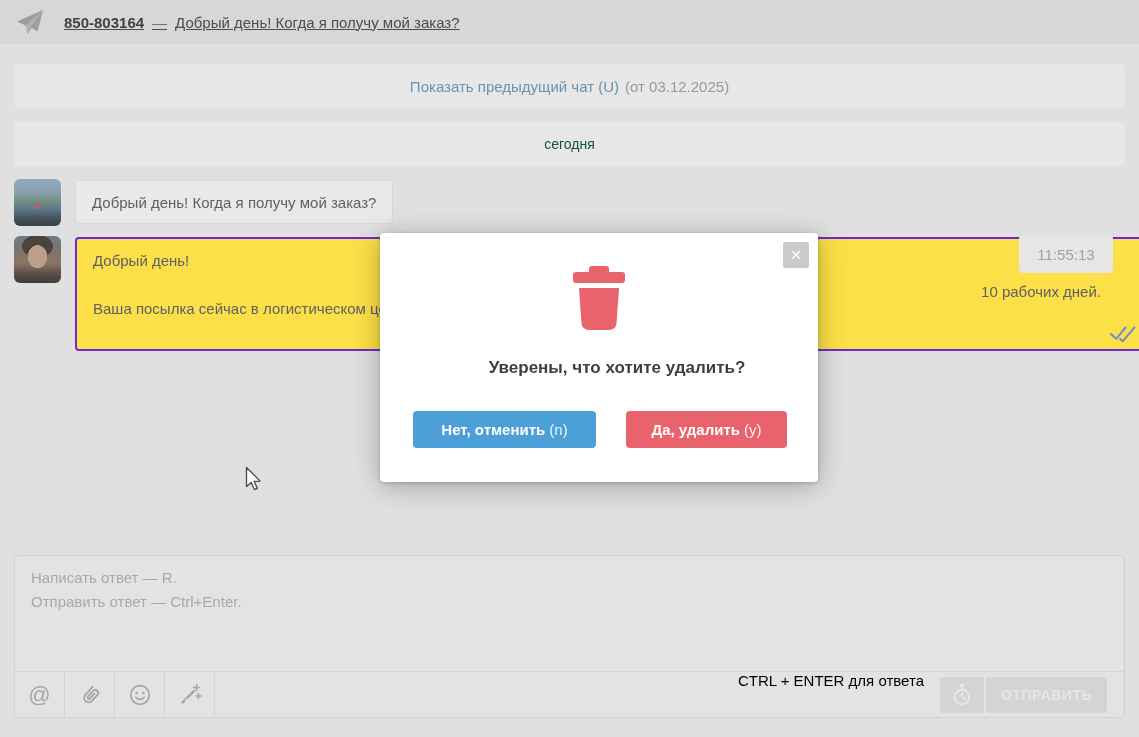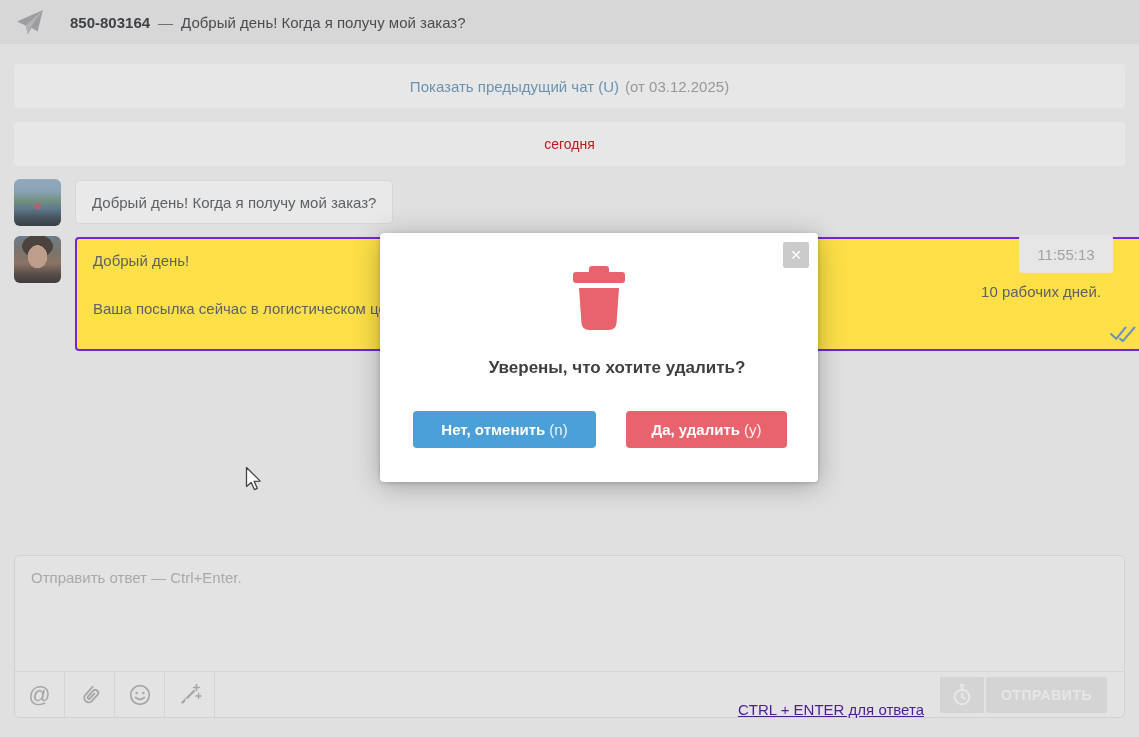--- a/index.html
+++ b/index.html
@@ -3,29 +3,29 @@
 <meta charset="utf-8">
 <style>
   * { margin:0; padding:0; box-sizing:border-box; }
   html,body { width:1139px; height:737px; }
   body { font-family:"Liberation Sans","DejaVu Sans",sans-serif; }
   .screen { position:relative; width:1139px; height:737px; background:#e0e0e1; overflow:hidden; }
 
   
   .header { position:absolute; left:0; top:0; width:1139px; height:44px; background:#d7d7d8; display:flex; align-items:center; }
   .header .plane { margin-left:16px; width:28px; height:26px; }
-  .header .title { margin-left:26px; font-size:15px; color:#4a4d50; white-space:nowrap; }
+  .header .title { margin-left:20px; font-size:15px; color:#4a4d50; white-space:nowrap;text-decoration:underline; }
   .header .title b { color:#3f4245; font-weight:bold; }
   .header .dash { margin:0 8px; color:#6e7174; }
 
   
   .bar { position:absolute; left:14px; width:1111px; height:44px; background:#e7e7e8; border-radius:4px; display:flex; align-items:center; justify-content:center; font-size:15px; }
   .bar-history { top:64px; color:#98989a; }
   .bar-history .link { color:#6b92ae; cursor:pointer; margin-right:6px; }
-  .bar-date { top:122px; color:#b91c1c; font-size:14px; }
+  .bar-date { top:122px; color:#14532d; font-size:14px; }
 
   
   .avatar { position:absolute; left:14px; width:47px; height:47px; border-radius:6px; overflow:hidden; }
   .avatar-client { top:179px;
     background:
       radial-gradient(circle at 50% 58%, #a8676d 0 9%, rgba(0,0,0,0) 10%),
       linear-gradient(180deg,#93a9bc 0%,#88a2b4 28%,#74907f 46%,#5e7c8d 62%,#47555f 82%,#393f46 100%);
   }
   .avatar-operator { top:236px;
     background:
@@ -45,21 +45,21 @@
   .bubble-operator .body-end { position:absolute; right:46px; top:44px; white-space:nowrap; }
   .bubble-operator .check { position:absolute; right:10px; bottom:7px; }
 
   
   .composer { position:absolute; left:14px; top:555px; width:1111px; height:163px; background:#e3e3e4; border:1px solid #d1d1d2; border-radius:5px; }
   .composer .placeholder { position:absolute; left:16px; top:10px; font-size:15px; line-height:24px; color:#a9a9ab; }
   .toolbar { position:absolute; left:0; bottom:0; width:100%; height:46px; border-top:1px solid #d4d4d5; }
   .tool-cell { position:absolute; top:0; width:50px; height:46px; border-right:1px solid #d4d4d5; display:flex; align-items:center; justify-content:center; color:#a6a6a8; cursor:pointer; }
   .tool-cell.c0 { left:0; }  .tool-cell.c1 { left:50px; } .tool-cell.c2 { left:100px; } .tool-cell.c3 { left:150px; }
   .at-glyph { font-size:22px; line-height:1; color:#a6a6a8; }
-  .hint { position:absolute; right:200px; top:0; height:46px; display:flex; align-items:flex-end; font-size:15px; color:#4c1d95;text-decoration:underline; }
+  .hint { position:absolute; right:200px; top:0; height:46px; display:flex; align-items:flex-start; font-size:15px; color:#000000; }
   .btn-gray { position:absolute; top:5px; height:36px; background:#d4d4d5; border:none; border-radius:2px; cursor:default; }
   .btn-timer { right:140px; width:44px; display:flex; align-items:center; justify-content:center; }
   .btn-send { right:17px; width:121px; font-size:14px; font-weight:bold; letter-spacing:.5px; color:#e6e6e7; font-family:inherit; }
 
   
   .modal { position:absolute; left:380px; top:233px; width:438px; height:249px; background:#ffffff; border-radius:4px; box-shadow:0 4px 28px rgba(0,0,0,.28), 0 1px 4px rgba(0,0,0,.18); }
   .modal-close { position:absolute; right:9px; top:9px; width:26px; height:26px; background:#cbcbcc; border-radius:2px; color:#ffffff; font-size:14px; font-weight:bold; display:flex; align-items:center; justify-content:center; cursor:pointer; }
   .trash-wrap { position:absolute; left:0; top:33px; width:100%; display:flex; justify-content:center; }
   .modal-title { position:absolute; left:0; top:125px; width:100%; text-align:center; font-size:17px; font-weight:bold; color:#3f3f41;padding-left:36px; }
   .modal-btn { position:absolute; top:178px; height:37px; border:none; border-radius:4px; color:#fff; font-size:15px; font-family:inherit; cursor:pointer; }
@@ -107,20 +107,21 @@
       <path d="M2 9 L7.2 13.8 L16.5 2.5" fill="none" stroke="#6a8fc4" stroke-width="2" stroke-linecap="round" stroke-linejoin="round"></path>
       <path d="M11 13.8 L13.8 16.2 L25.5 2.5" fill="none" stroke="#6a8fc4" stroke-width="2" stroke-linecap="round" stroke-linejoin="round"></path>
     </svg>
   </div>
   <div class="chip chip-2">
       <span>11:55:13</span>
     </div>
 
   <div class="composer">
     <div class="placeholder">
+      <div>Написать ответ — R.</div>
       <div>Отправить ответ — Ctrl+Enter.</div>
     </div>
     <div class="toolbar">
       <div class="tool-cell c0">
         <span class="at-glyph">@</span>
       </div>
       <div class="tool-cell c1">
         <svg width="24" height="24" viewBox="0 0 24 24">
           <g transform="rotate(42 12 12)">
             <path d="M8.5 4 L8.5 15 a4.5 4.5 0 0 0 9 0 L17.5 7 a3 3 0 0 0 -6 0 L11.5 14.5 a1.4 1.4 0 0 0 2.8 0 L14.3 8" fill="none" stroke="#a6a6a8" stroke-width="1.8" stroke-linecap="round"></path>

